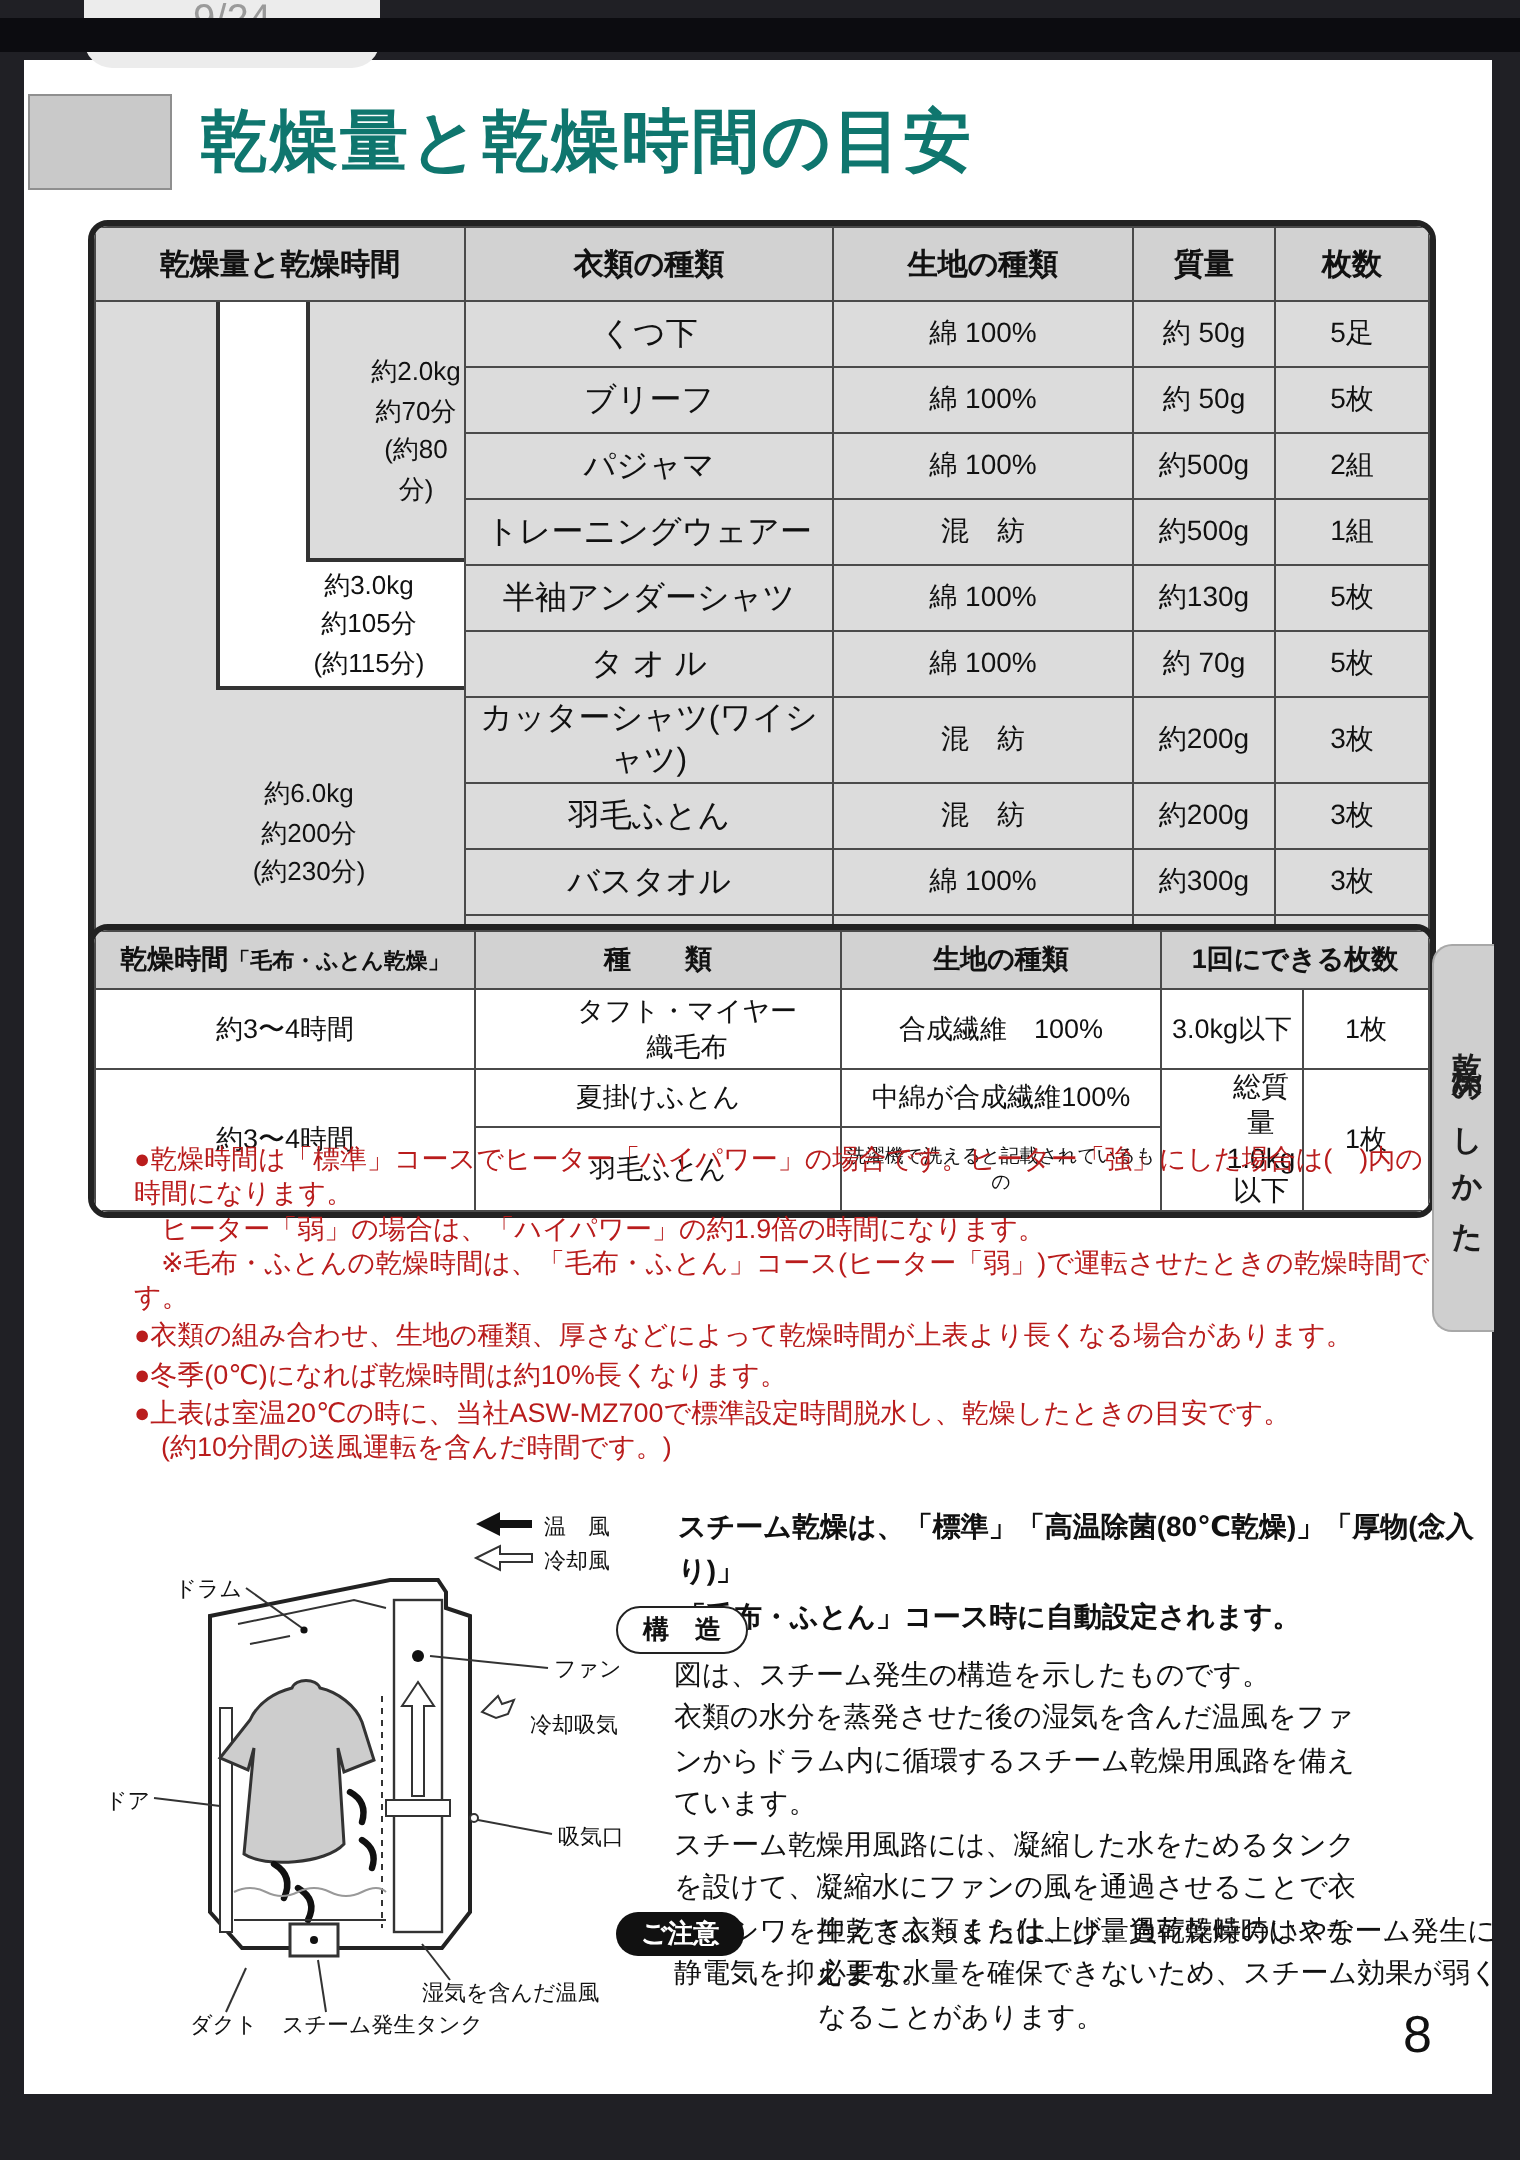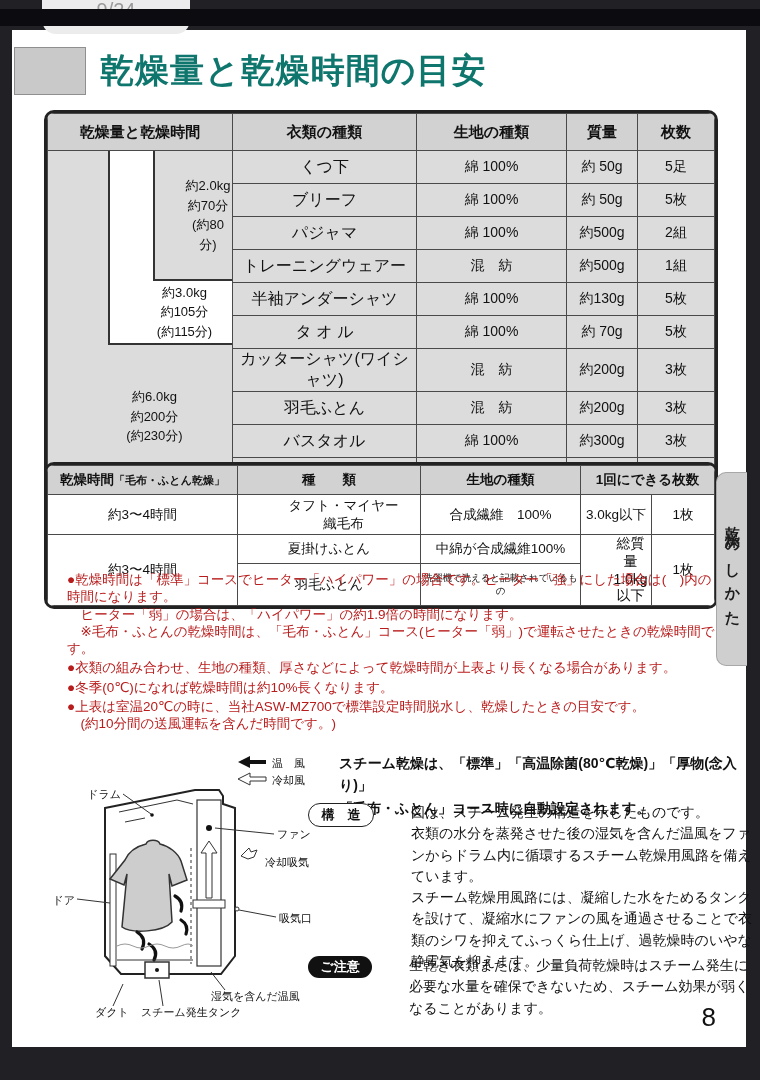--- a/index.html
+++ b/index.html
@@ -279,21 +279,21 @@
           <circle cx="212" cy="161" r="2" fill="#fff" stroke="#333"></circle>
         <text x="186" y="252">湿気を含んだ温風</text>
         <line x1="200" y1="242" x2="186" y2="224"></line>
         <text x="116" y="268">スチーム発生タンク</text>
         <line x1="138" y1="258" x2="134" y2="232"></line>
         <text x="70" y="268">ダクト</text>
         <line x1="88" y1="258" x2="98" y2="236"></line>
       </g>
     </svg>
 
-    <div class="pillrow" style="left:296px;top:772px;">
+    <div class="pillrow" style="left:296px;top:772px;flex-direction:column;">
       <div class="pill-outline">構　造</div>
       <p class="pre">図は、スチーム発生の構造を示したものです。
 衣類の水分を蒸発させた後の湿気を含んだ温風をファンからドラム内に循環するスチーム乾燥用風路を備えています。
 スチーム乾燥用風路には、凝縮した水をためるタンクを設けて、凝縮水にファンの風を通過させることで衣類のシワを抑えてふっくら仕上げ、過乾燥時のいやな静電気を抑えます。</p>
     </div>
 
     <div class="pillrow" style="left:296px;top:925px;">
       <div class="pill-black">ご注意</div>
       <p class="pre">生乾き衣類または、少量負荷乾燥時はスチーム発生に必要な水量を確保できないため、スチーム効果が弱くなることがあります。</p>
     </div>

